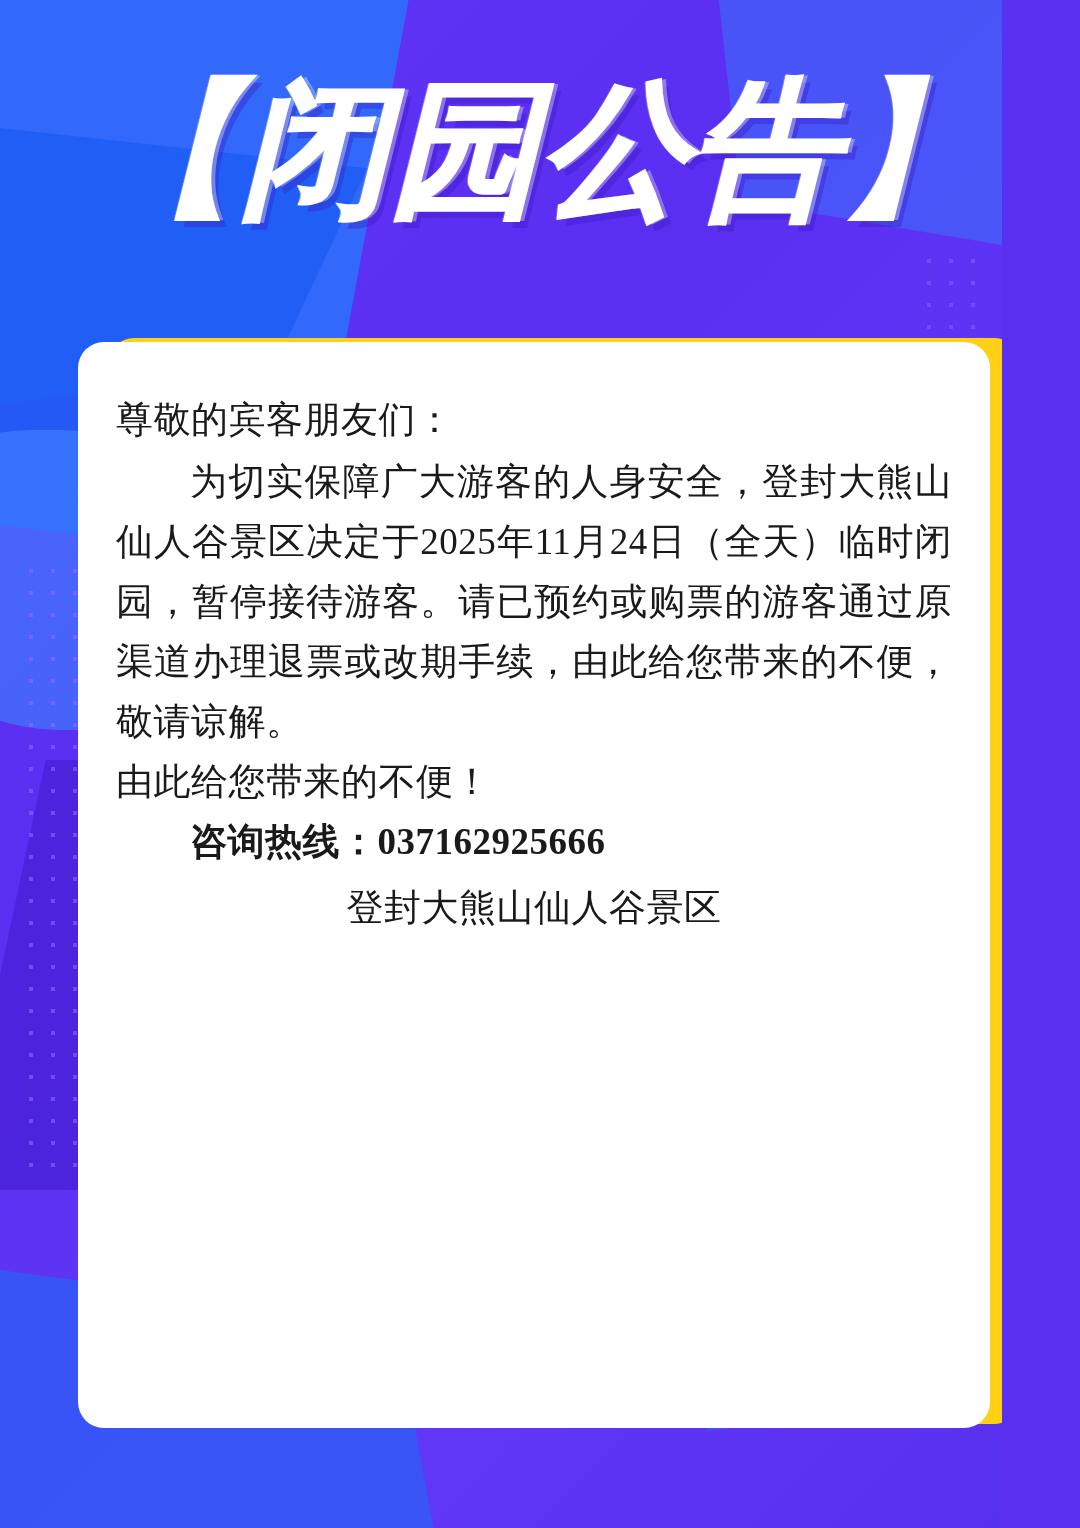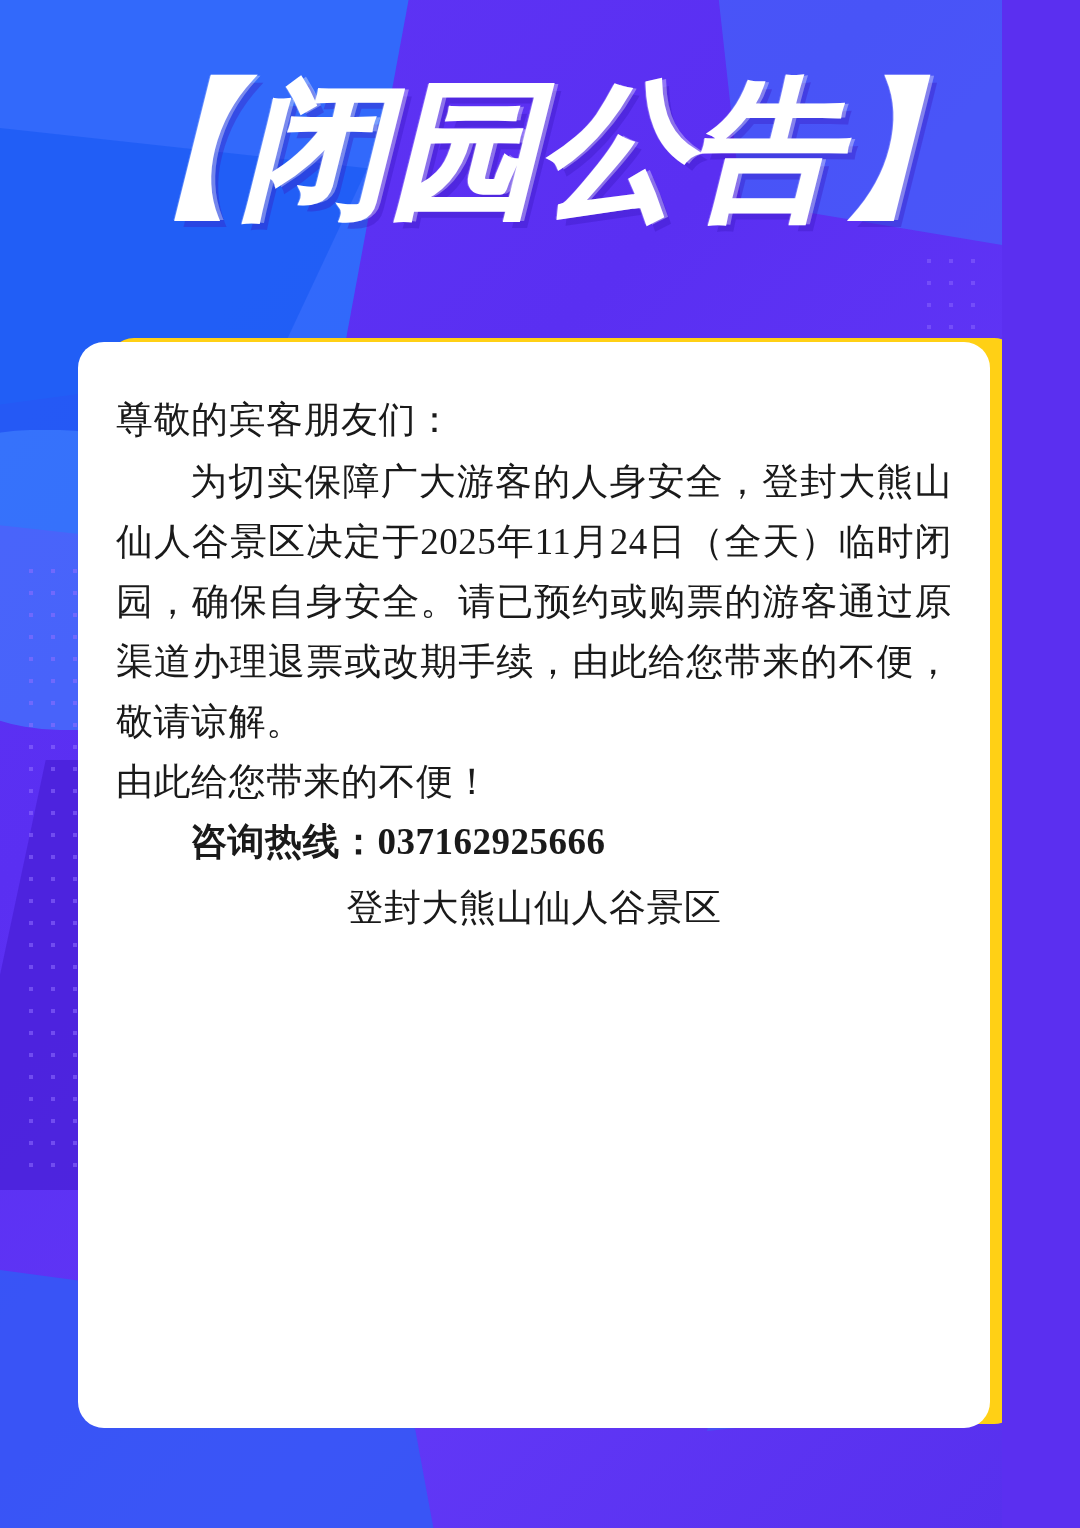--- a/index.html
+++ b/index.html
@@ -212,21 +212,21 @@
 
   <div class="headline">
     <span class="headline-text">【闭园公告】</span>
   </div>
 
   <div class="card-shadow"></div>
 
   <div class="card">
     <div class="body-text">
       <p class="p-salutation">尊敬的宾客朋友们：</p>
-      <p class="p-indent">为切实保障广大游客的人身安全，登封大熊山仙人谷景区决定于2025年11月24日（全天）临时闭园，确保自身安全。请已预约或购票的游客通过原渠道办理退票或改期手续，由此给您带来的不便，敬请谅解。</p>
+      <p class="p-indent">为切实保障广大游客的人身安全，登封大熊山仙人谷景区决定于2025年11月24日（全天）临时闭园，暂停接待游客。请已预约或购票的游客通过原渠道办理退票或改期手续，由此给您带来的不便，敬请谅解。</p>
       <p class="p-plain">由此给您带来的不便！</p>
       <p class="p-hotline">咨询热线：037162925666</p>
       <div class="sign">
         <span class="sign-line">登封大熊山仙人谷景区</span>
       </div>
     </div>
   </div>
 
 </div>
 

